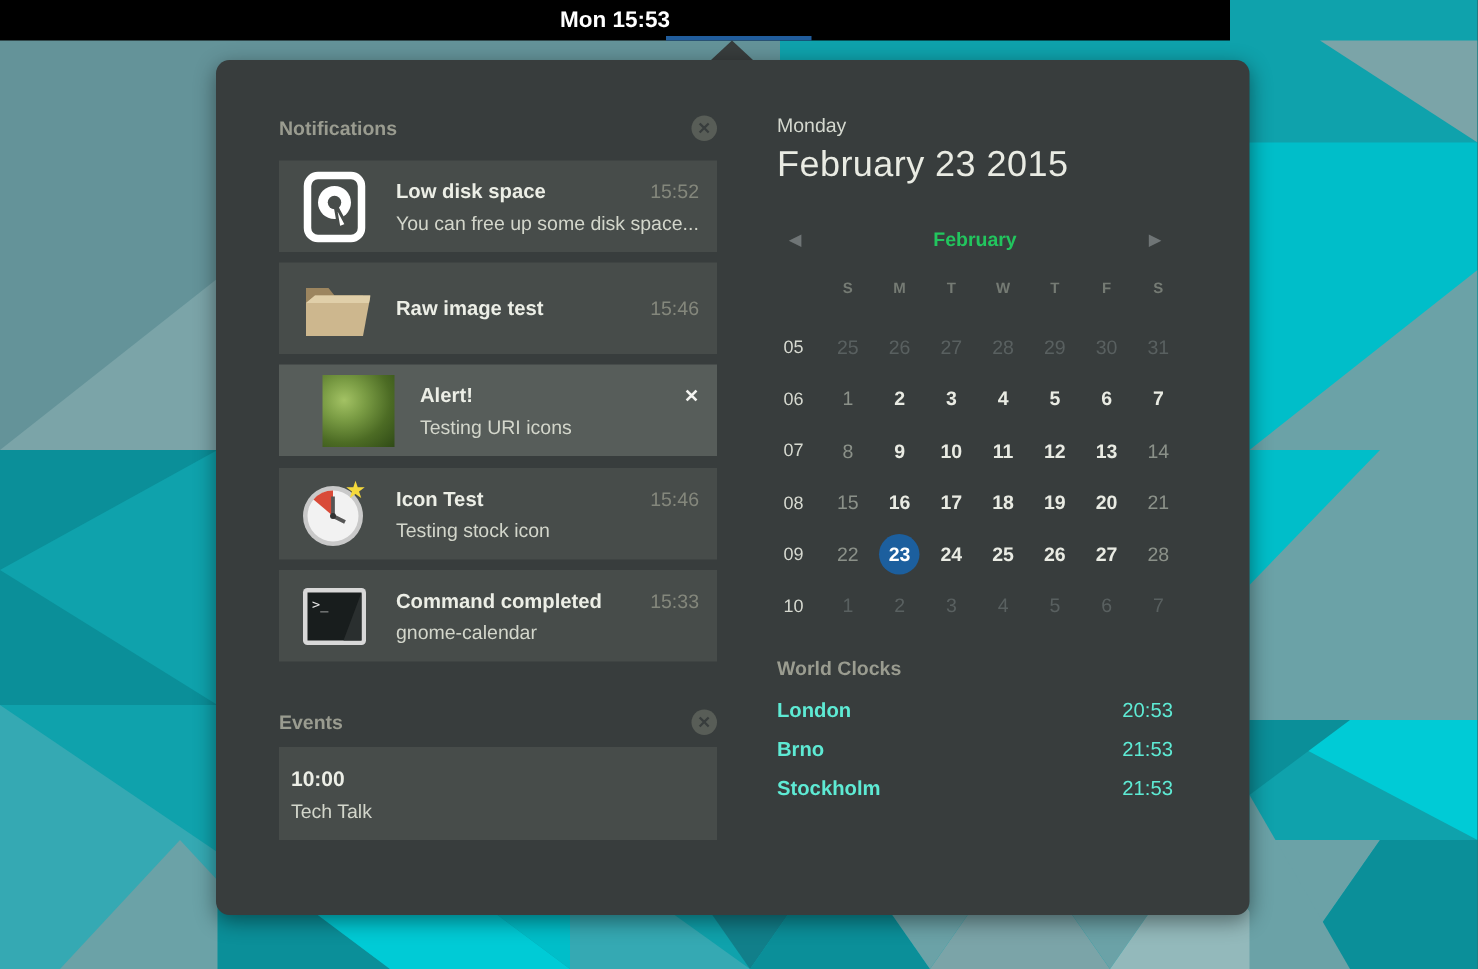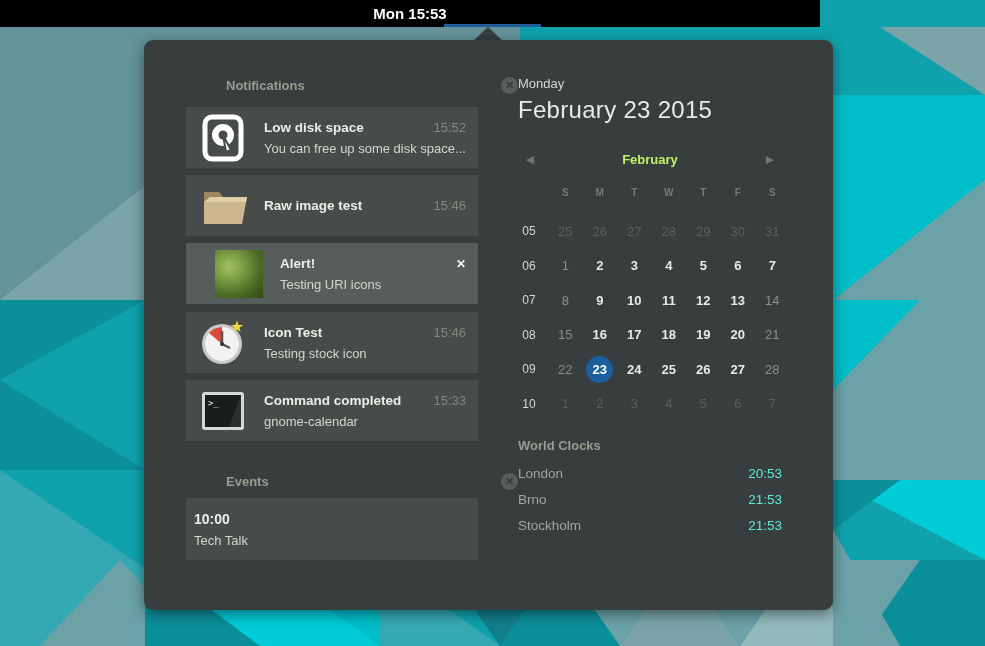--- a/index.html
+++ b/index.html
@@ -23,21 +23,21 @@
         border-left:14px solid transparent;border-right:14px solid transparent;
         border-bottom:13px solid var(--popup-bg);}
 
   
   .popup{position:absolute;left:144px;top:40px;width:689px;height:570px;background:var(--popup-bg);
          border-radius:9px;box-shadow:0 4px 14px rgba(0,0,0,.45);}
 
   
   .leftcol{position:absolute;left:42px;top:0;width:292px;height:570px;}
   .sec-head{position:absolute;left:0;width:292px;height:18px;display:flex;align-items:center;
-            justify-content:space-between;color:var(--head-text);font-size:13px;font-weight:700;margin-left:40px;}
+            justify-content:space-between;color:var(--head-text);font-size:13px;font-weight:700;}
   .clear-btn{width:17px;height:17px;border-radius:50%;background:#585d57;color:#383d3d;
              display:flex;align-items:center;justify-content:center;font-size:11px;font-weight:700;cursor:pointer;}
   .tile{position:absolute;left:0;width:292px;height:61px;background:var(--tile-bg);display:flex;align-items:center;}
   .tile.hi{background:var(--tile-hi);}
   .nicon{width:48px;height:48px;margin-left:13px;flex:0 0 48px;position:relative;}
   .ntext{flex:1;margin-left:17px;margin-right:12px;min-width:0;}
   .nrow{display:flex;align-items:baseline;justify-content:space-between;}
   .ntitle{font-size:13.5px;font-weight:700;color:var(--title-text);white-space:nowrap;}
   .ntime{font-size:13px;color:var(--time-text);}
   .nclose{font-size:12px;color:#f4f4f1;font-weight:700;cursor:pointer;line-height:1;}
@@ -45,36 +45,36 @@
   .event-time{font-size:14px;font-weight:700;color:var(--title-text);}
   .leaf{width:48px;height:48px;background:
         radial-gradient(ellipse at 30% 35%, #a3c264 0%, #7a9c44 30%, #4c6b24 65%, #2f4a16 100%);}
 
   
   .rightcol{position:absolute;left:366px;top:0;width:280px;height:570px;}
   .day-label{position:absolute;left:8px;top:36px;font-size:13px;color:#d4d8cf;}
   .big-date{position:absolute;left:8px;top:56px;font-size:24px;font-weight:400;color:#e9ebe3;letter-spacing:.3px;}
   .monthnav{position:absolute;left:0;top:108px;width:280px;height:22px;display:flex;align-items:center;}
   .nav-arrow{width:40px;text-align:center;color:#6f7576;font-size:11px;cursor:pointer;}
-  .month-label{flex:1;text-align:center;color:#bef264;font-size:13px;font-weight:700;}
+  .month-label{flex:1;text-align:center;color:#22c55e;font-size:13px;font-weight:700;}
   .calgrid{position:absolute;left:0;top:142px;width:280px;}
   .cal-row{display:grid;grid-template-columns:38px repeat(7,34.5px);height:34.5px;align-items:center;}
   .cal-row.hdr{height:20px;margin-bottom:12px;}
   .cal-cell{text-align:center;font-size:13px;}
   .dow{color:#757b74;font-size:10px;font-weight:700;}
   .wknum{color:#d6d9d0;font-size:12px;}
   .c-out{color:#596060;}
   .c-wknd{color:#8b9189;}
   .c-day{color:#e9ebe3;font-weight:700;}
   .c-sel{display:inline-flex;width:27px;height:27px;border-radius:50%;background:var(--sel-bg);
          color:#ffffff;font-weight:700;align-items:center;justify-content:center;}
   .wc-title{position:absolute;left:8px;top:398px;font-size:13px;font-weight:700;color:var(--head-text);}
   .wc-list{position:absolute;left:8px;top:420px;width:264px;}
   .wc-row{height:26px;display:flex;align-items:center;justify-content:space-between;}
-  .wc-city{font-size:13.5px;color:#a3a3a3;}
+  .wc-city{font-size:13.5px;color:#5eead4;font-weight:bold;}
   .wc-time{font-size:13.5px;color:#5eead4;}
 </style>
 </head>
 <body>
 
 <svg class="wallpaper" viewBox="0 0 985 646" preserveAspectRatio="none">
   <rect x="0" y="0" width="985" height="646" fill="#0fa2ac"></rect>
   <polygon points="0,0 520,0 520,300 0,300" fill="#649399"></polygon>
   <polygon points="0,300 260,95 520,300" fill="#7ba4a8"></polygon>
   <polygon points="260,95 520,95 520,300" fill="#6ba2a7"></polygon>

